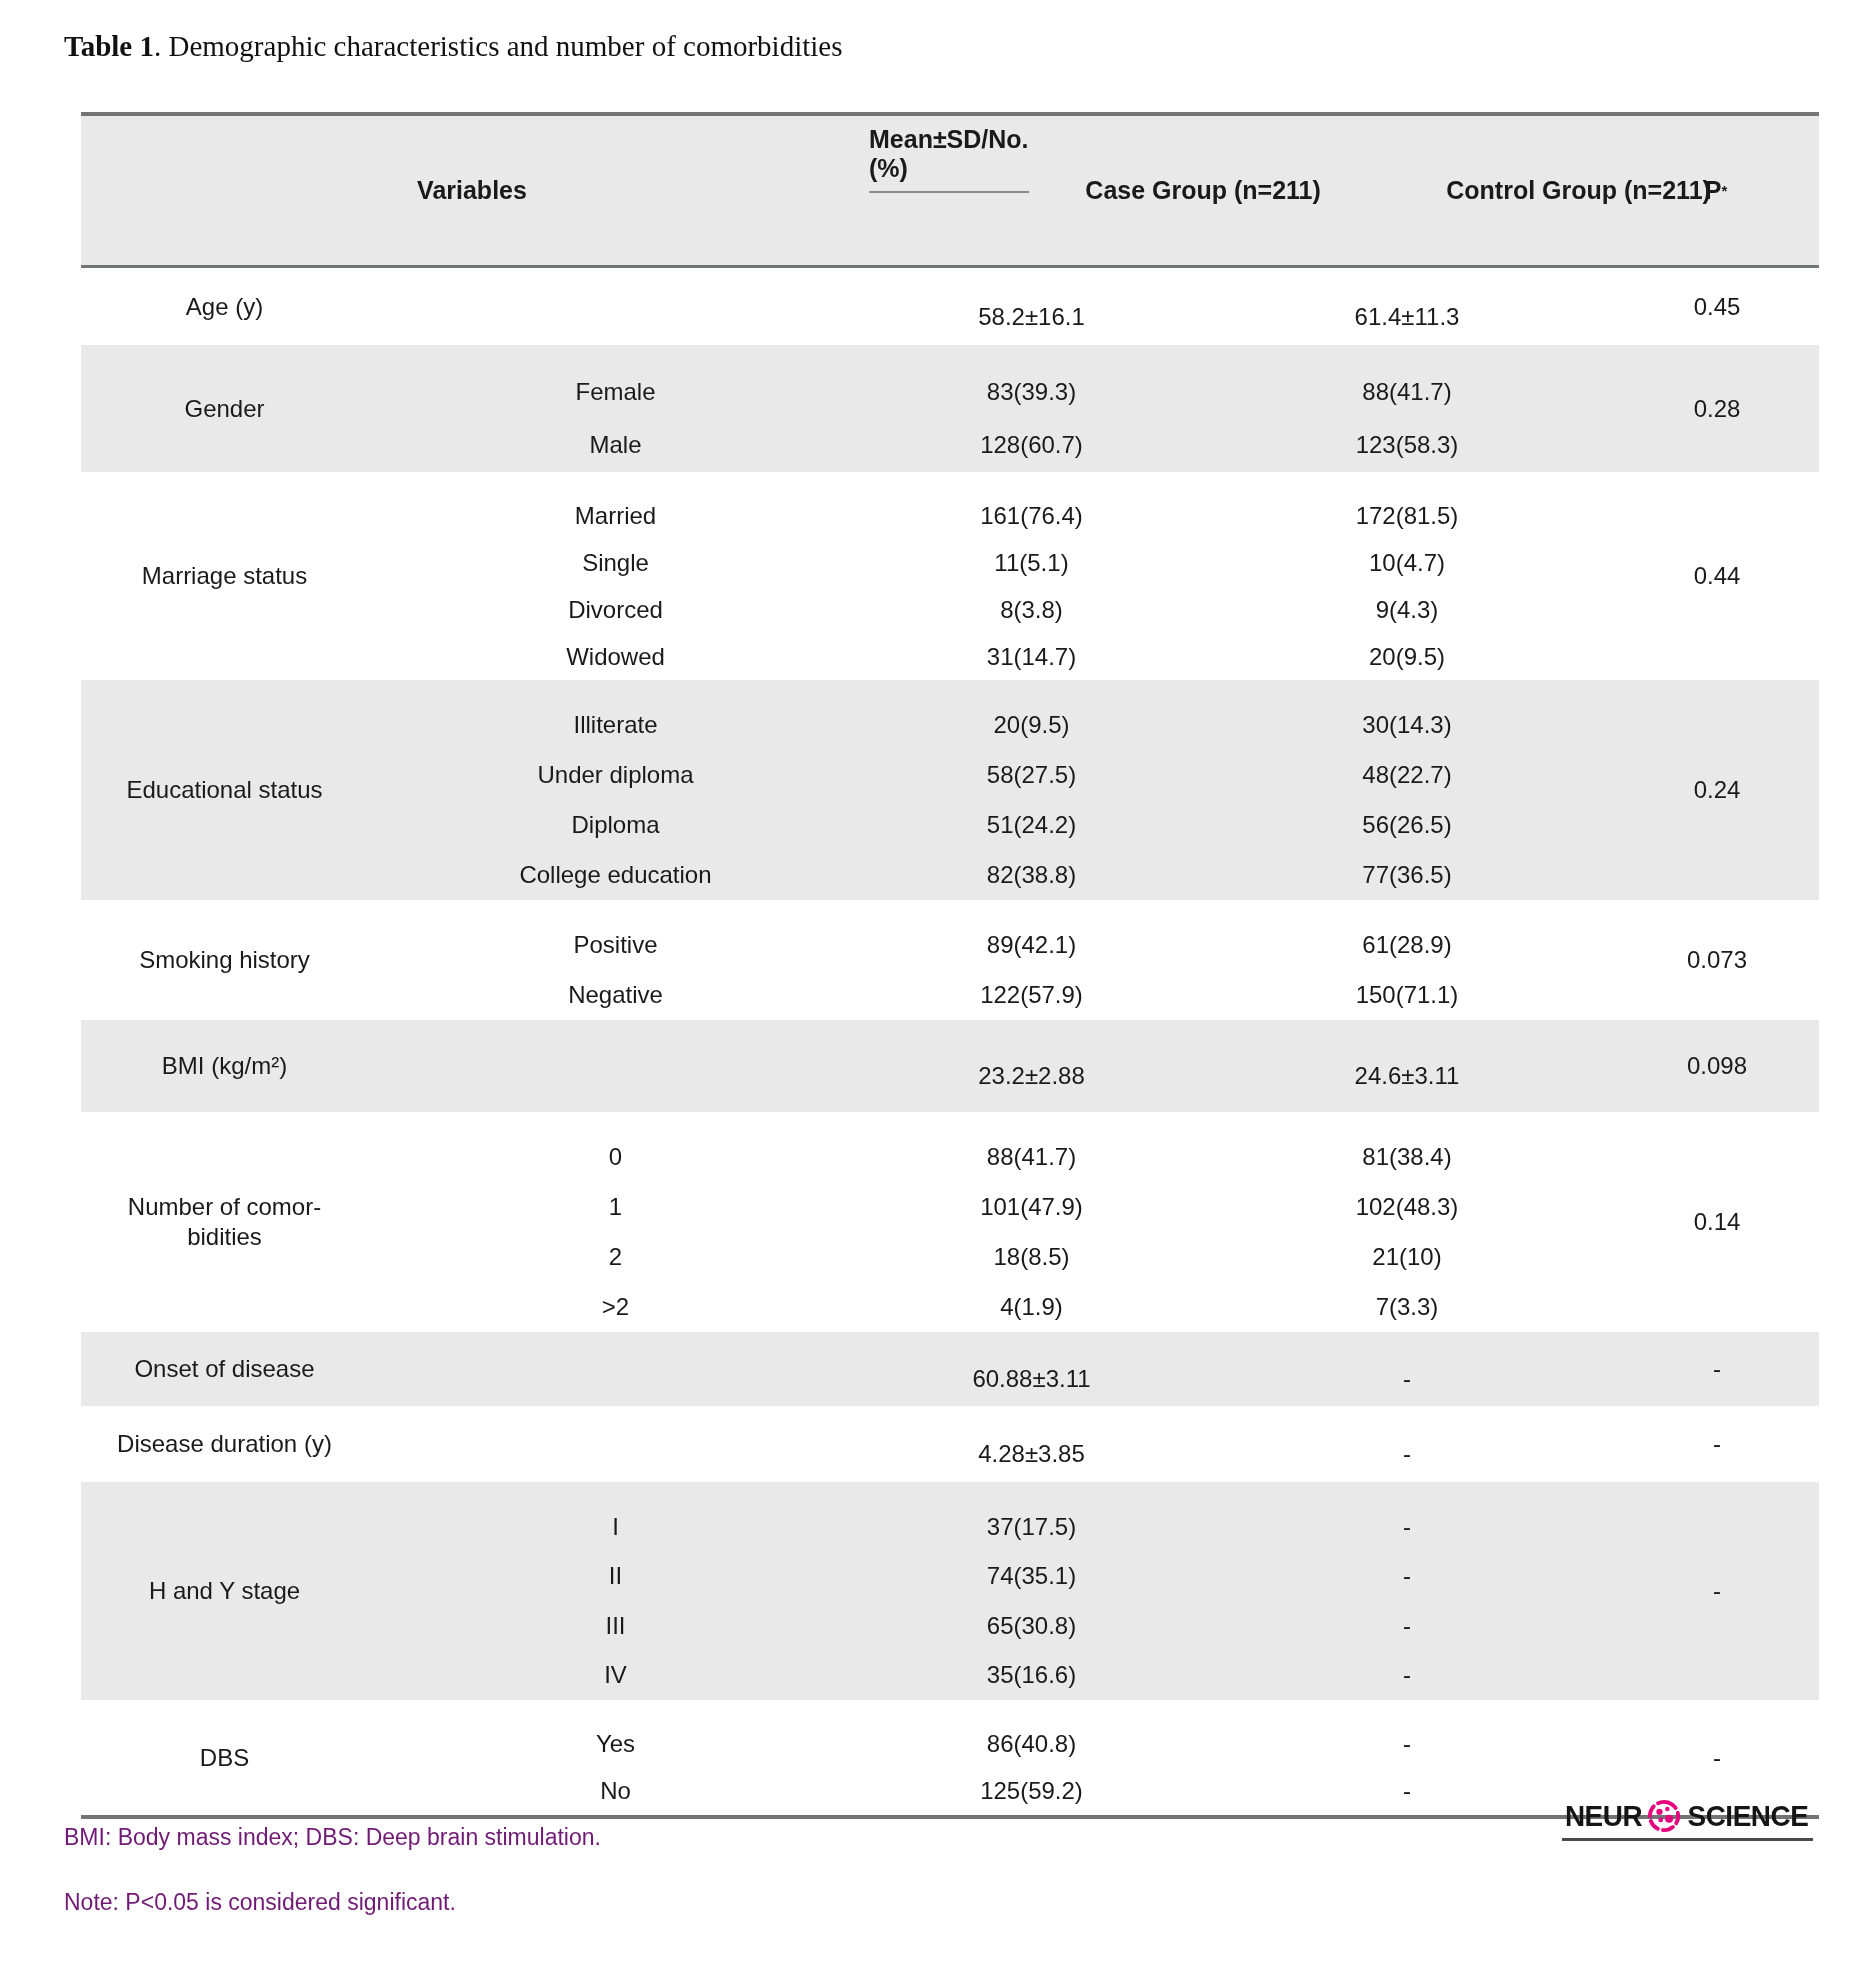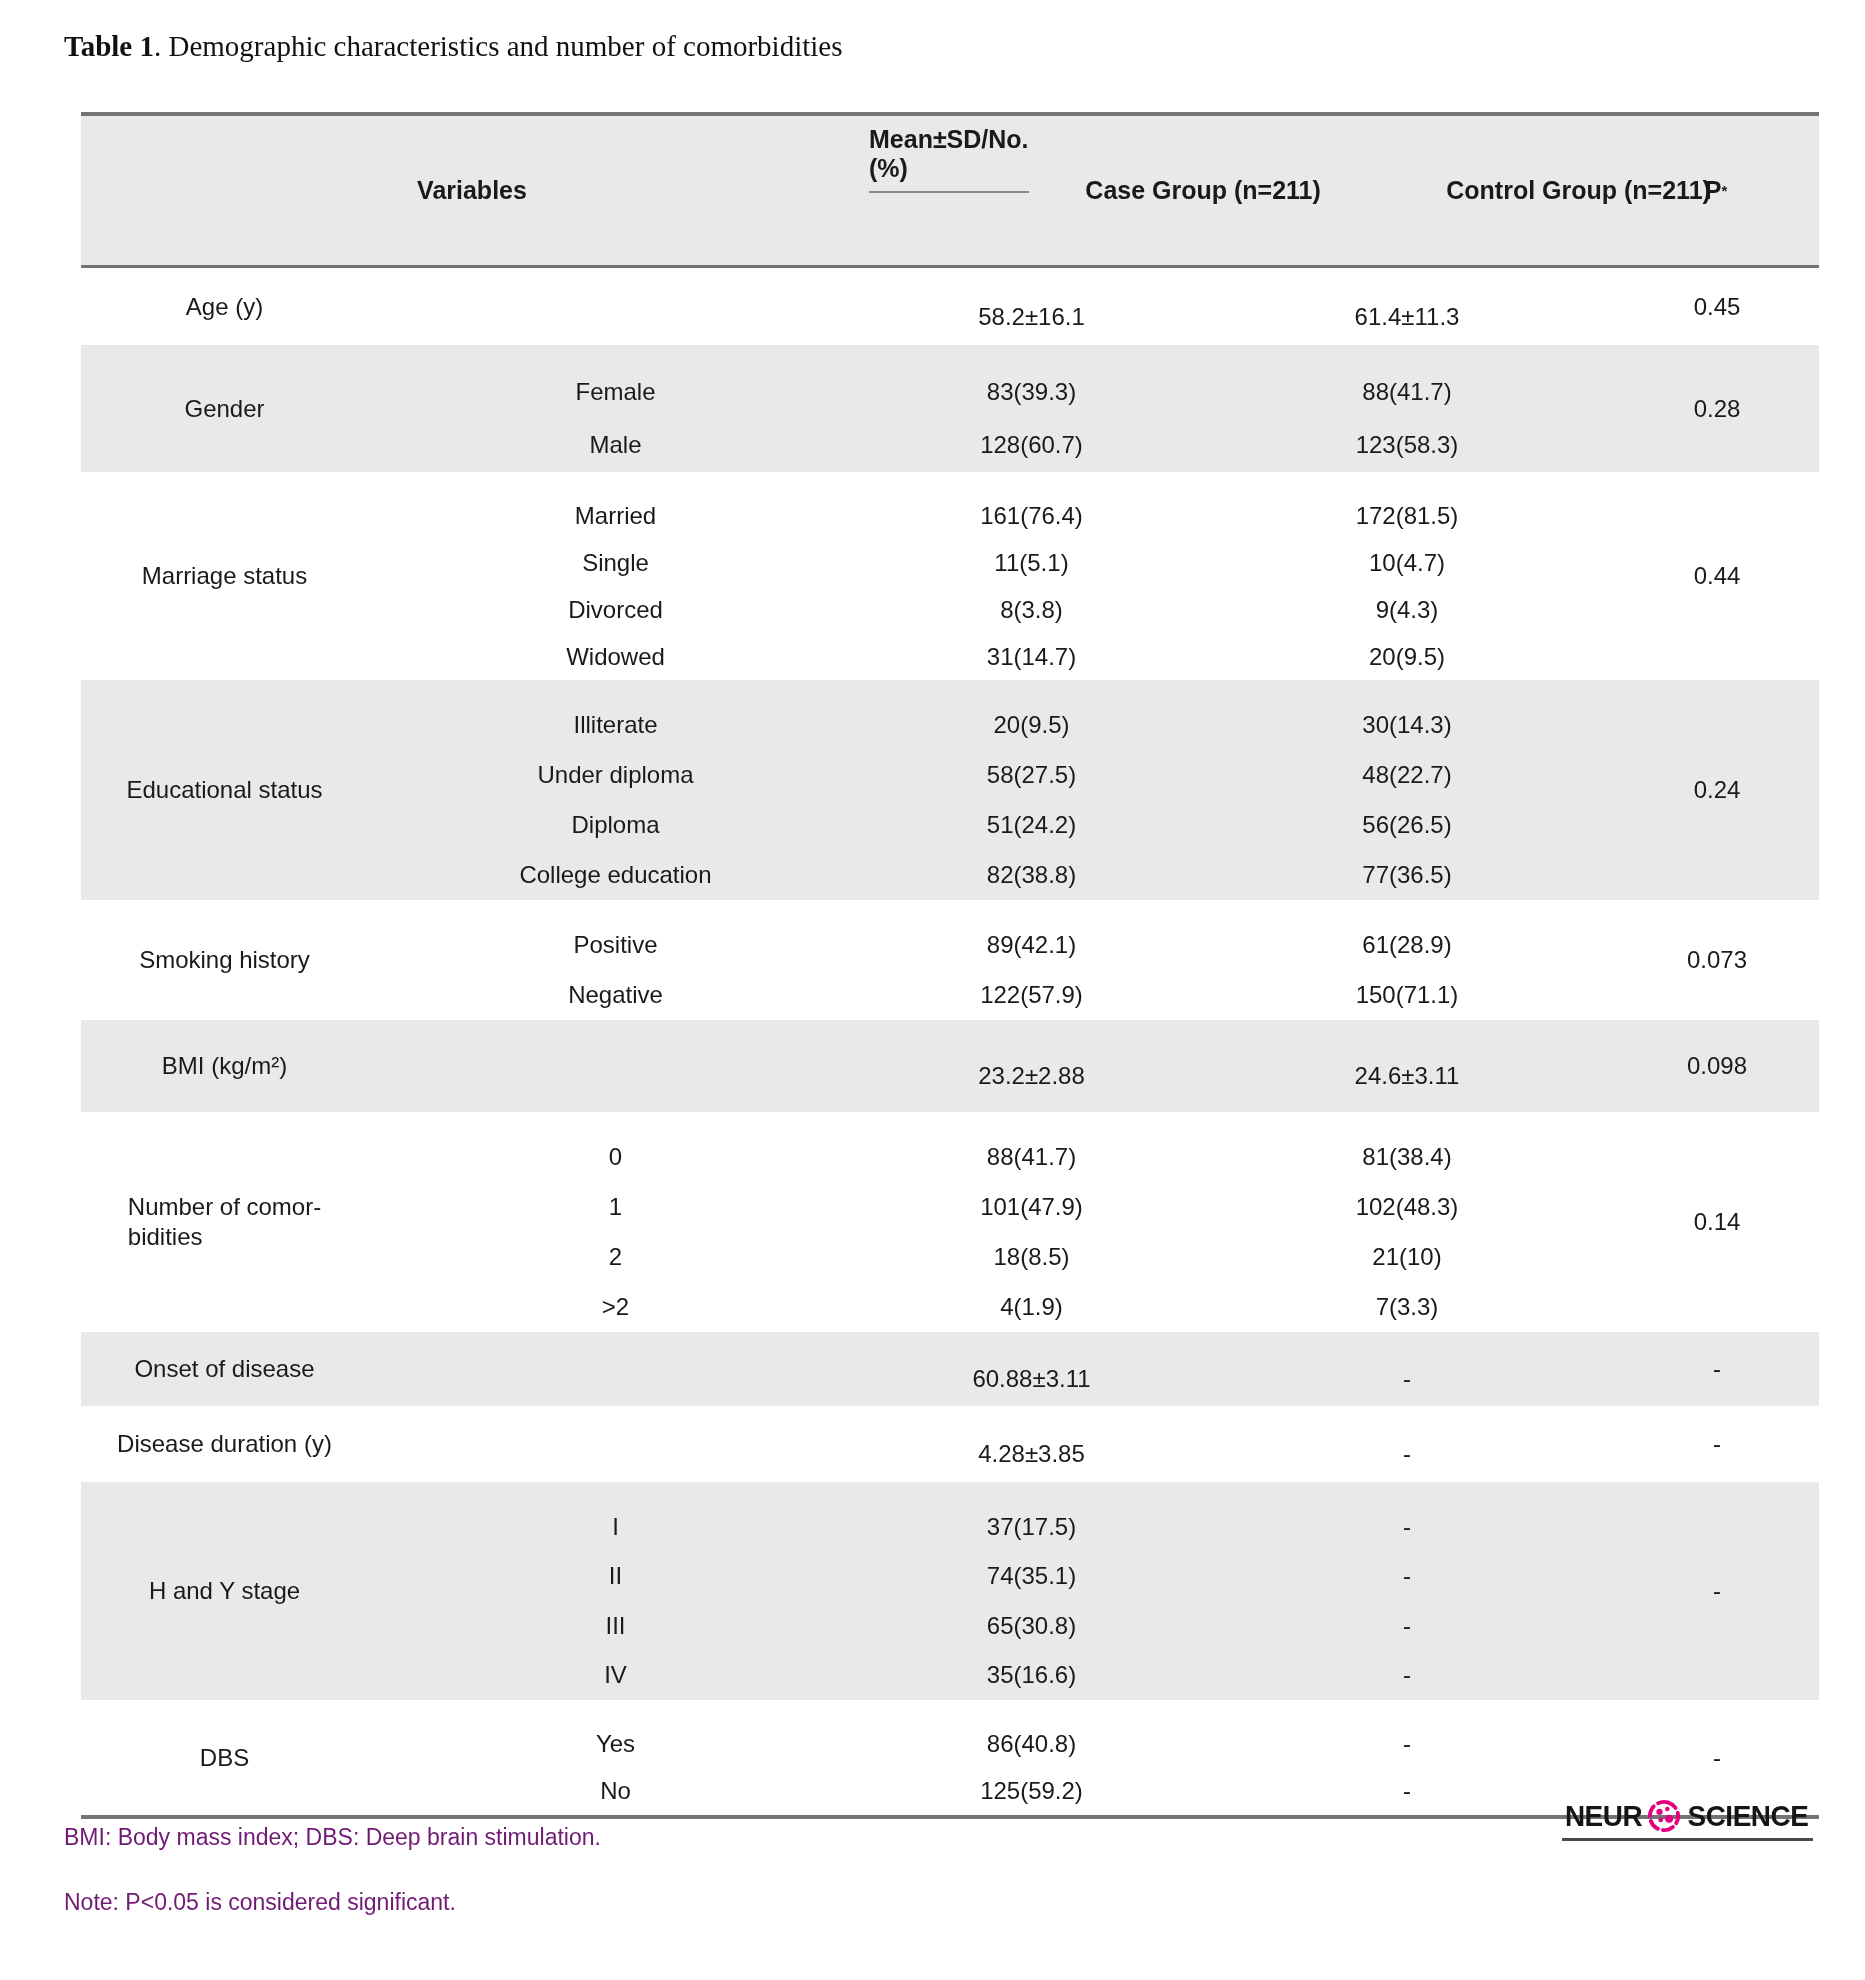--- a/index.html
+++ b/index.html
@@ -30,21 +30,21 @@
   }
   .case-ctrl{flex:1;display:grid;grid-template-columns:337px 414px;}
   .case-ctrl .th{display:flex;align-items:center;justify-content:center;}
   .p-cell{display:flex;align-items:center;justify-content:center;}
   sup{font-size:60%;}
   .band{
     display:grid;grid-template-columns:287px 495px 337px 414px 206px;
     background:#ffffff;
   }
   .band.shaded{background:var(--shade,#e9e9ea);}
-  .cell{display:flex;align-items:center;justify-content:center;font-size:24px;text-align:left;}
+  .cell{display:flex;align-items:center;justify-content:center;font-size:24px;text-align:center;}
   .glabel{white-space:pre-line;line-height:1.25;}
   .stack{flex-direction:column;justify-content:space-around;align-items:stretch;margin-top:20px;}
   .subrow{flex:1;display:flex;align-items:center;justify-content:center;font-size:24px;}
   .footer-line{
     position:absolute;left:64px;font-family:Liberation Sans, sans-serif;
     font-size:23px;color:#701a75;
   }
   .logo{
     position:absolute;right:52px;top:1798px;display:flex;align-items:center;
     border-bottom:3px solid #4a4a4c;padding-bottom:4px;

